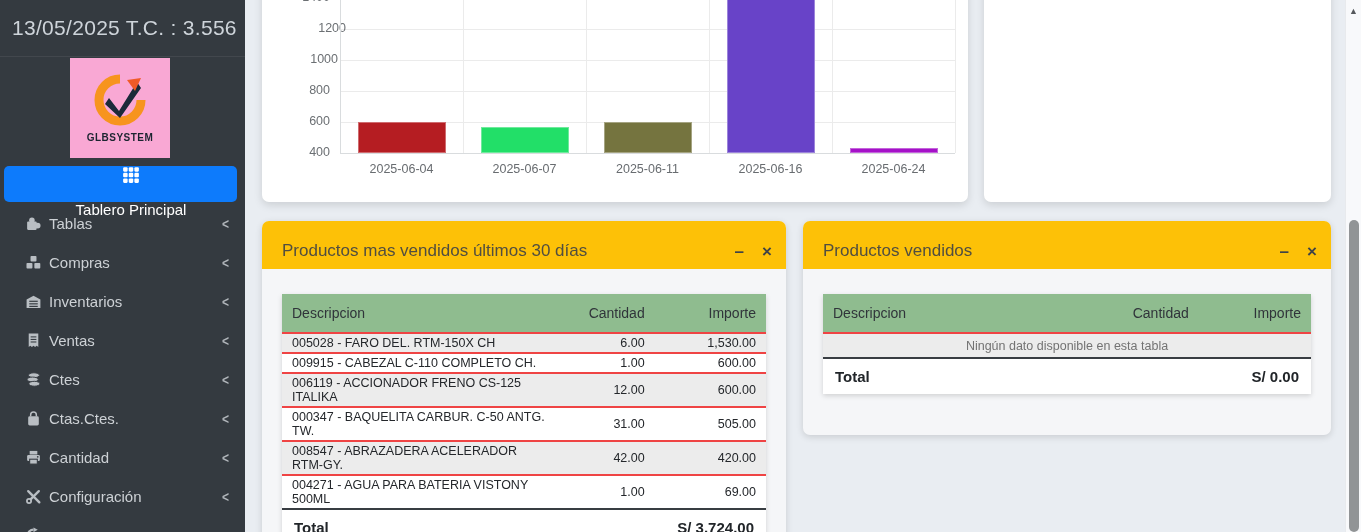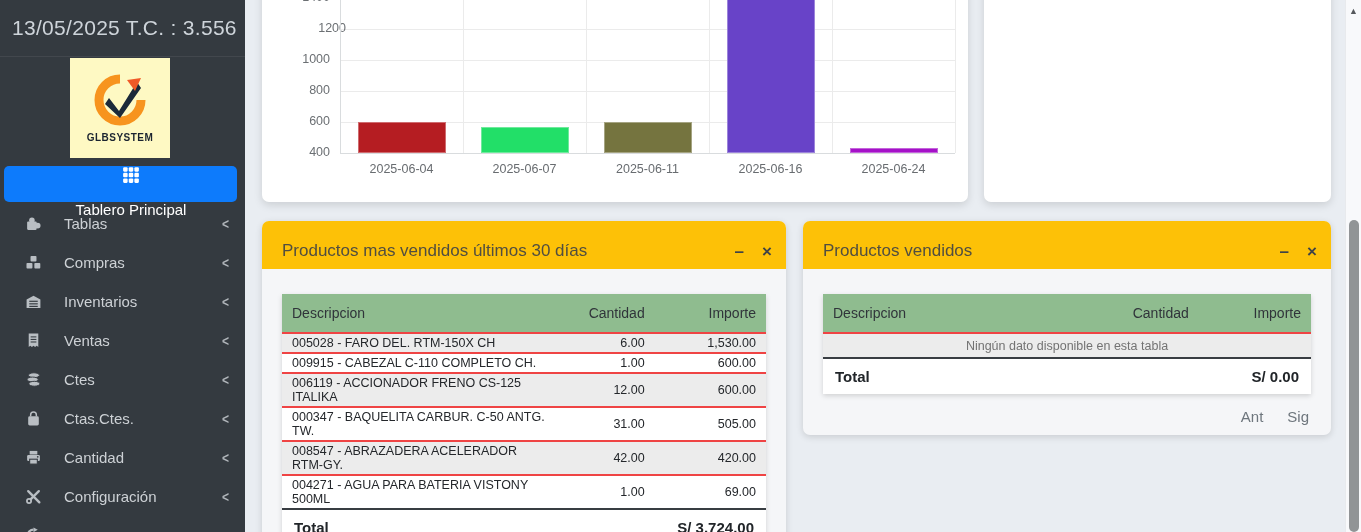--- a/index.html
+++ b/index.html
@@ -4,28 +4,28 @@
 <style>
   * { margin:0; padding:0; box-sizing:border-box; }
   html,body { width:1361px; height:532px; overflow:hidden; }
   body { position:relative; background:#e9edf2; font-family:"Liberation Sans", sans-serif; }
 
   
   .sidebar { position:absolute; left:0; top:0; width:245px; height:532px; background:#343a40; z-index:5; }
   .datebar { height:57px; display:flex; align-items:center; padding-left:12px;
              color:#ced4da; font-size:21px; letter-spacing:0.3px;
              border-bottom:1px solid rgba(255,255,255,0.07); }
-  .logo-box { position:absolute; left:70px; top:58px; width:100px; height:100px; background:#fef9c3;
+  .logo-box { position:absolute; left:70px; top:58px; width:100px; height:100px; background:#f9a8d4;
               display:flex; flex-direction:column; align-items:center; justify-content:center; }
   .logo-text { font-size:10px; font-weight:bold; color:#1b2430; letter-spacing:0.5px; margin-top:2px; }
   .active-item { position:absolute; left:4px; top:166px; width:233px; height:36px; background:#0d7bfc;
                  border-radius:5px; color:#fff; display:flex; align-items:center; gap:14px;
                  padding-left:21px; font-size:15px; cursor:pointer;flex-direction:column; }
   .nav { position:absolute; top:204px; left:0; width:245px; }
-  .nav-item { height:39px; display:flex; align-items:center; gap:21px;
+  .nav-item { height:39px; display:flex; align-items:center; gap:6px;
               padding:0 16px 0 25px; color:#cdd1d5; font-size:15px; cursor:pointer; }
   .nav-item .ico { width:18px; height:17px; flex:0 0 18px; display:flex; align-items:center; }
   .chev { margin-left:auto; color:#b0b5ba; font-size:12px; font-weight:bold; transform:scaleY(1.15); }
 
   
   .card { position:absolute; background:#fff; border-radius:7px; box-shadow:0 3px 8px rgba(0,0,0,0.13); }
   .chart-card { left:262px; top:-150px; width:706px; height:352px; }
   .right-card { left:984px; top:-150px; width:347px; height:352px; }
 
   
@@ -210,21 +210,21 @@
 
 <div class="card chart-card">
   <div id="chart-area" style="position:absolute; inset:0;">
       <div class="gl-h axis-line" style="left: 78px; top: 303px; width: 615px;"></div>
       <div class="ytick" style="left: 20px; top: 295px;">400</div>
       <div class="gl-h" style="left: 78px; top: 272px; width: 615px;"></div>
       <div class="ytick" style="left: 20px; top: 264px;">600</div>
       <div class="gl-h" style="left: 78px; top: 241px; width: 615px;"></div>
       <div class="ytick" style="left: 20px; top: 233px;">800</div>
       <div class="gl-h" style="left: 78px; top: 210px; width: 615px;"></div>
-      <div class="ytick" style="left: 20px; top: 202px;">1000</div>
+      <div class="ytick" style="left: 28px; top: 202px;">1000</div>
       <div class="gl-h" style="left: 78px; top: 179px; width: 615px;"></div>
       <div class="ytick" style="left: 36px; top: 171px;">1200</div>
       <div class="ytick" style="left: 20px; top: 140px;">1400</div>
       <div class="gl-v axis-line" style="left: 78px; top: 140px; height: 163px;"></div>
       <div class="gl-v" style="left: 201px; top: 140px; height: 163px;"></div>
       <div class="gl-v" style="left: 324px; top: 140px; height: 163px;"></div>
       <div class="gl-v" style="left: 447px; top: 140px; height: 163px;"></div>
       <div class="gl-v" style="left: 570px; top: 140px; height: 163px;"></div>
       <div class="gl-v" style="left: 693px; top: 140px; height: 163px;"></div>
       <div class="bar" style="left: 95.5px; width: 88px; top: 272px; height: 31px; background: rgb(181, 29, 34);"></div>
@@ -321,22 +321,18 @@
         <tr>
           <td class="empty-cell" colspan="3">Ningún dato disponible en esta tabla</td>
         </tr>
       </tbody>
     </table>
     <div class="total-row">
       <span>Total</span>
       <span>S/ 0.00</span>
     </div>
   </div>
-  <div class="pager">
-    <span>Ant</span>
-    <span>Sig</span>
-  </div>
 </div>
 
 <div class="scrollbar">
   <span class="scroll-up">▲</span>
   <div class="scroll-thumb"></div>
 </div>
 
 </body></html>

